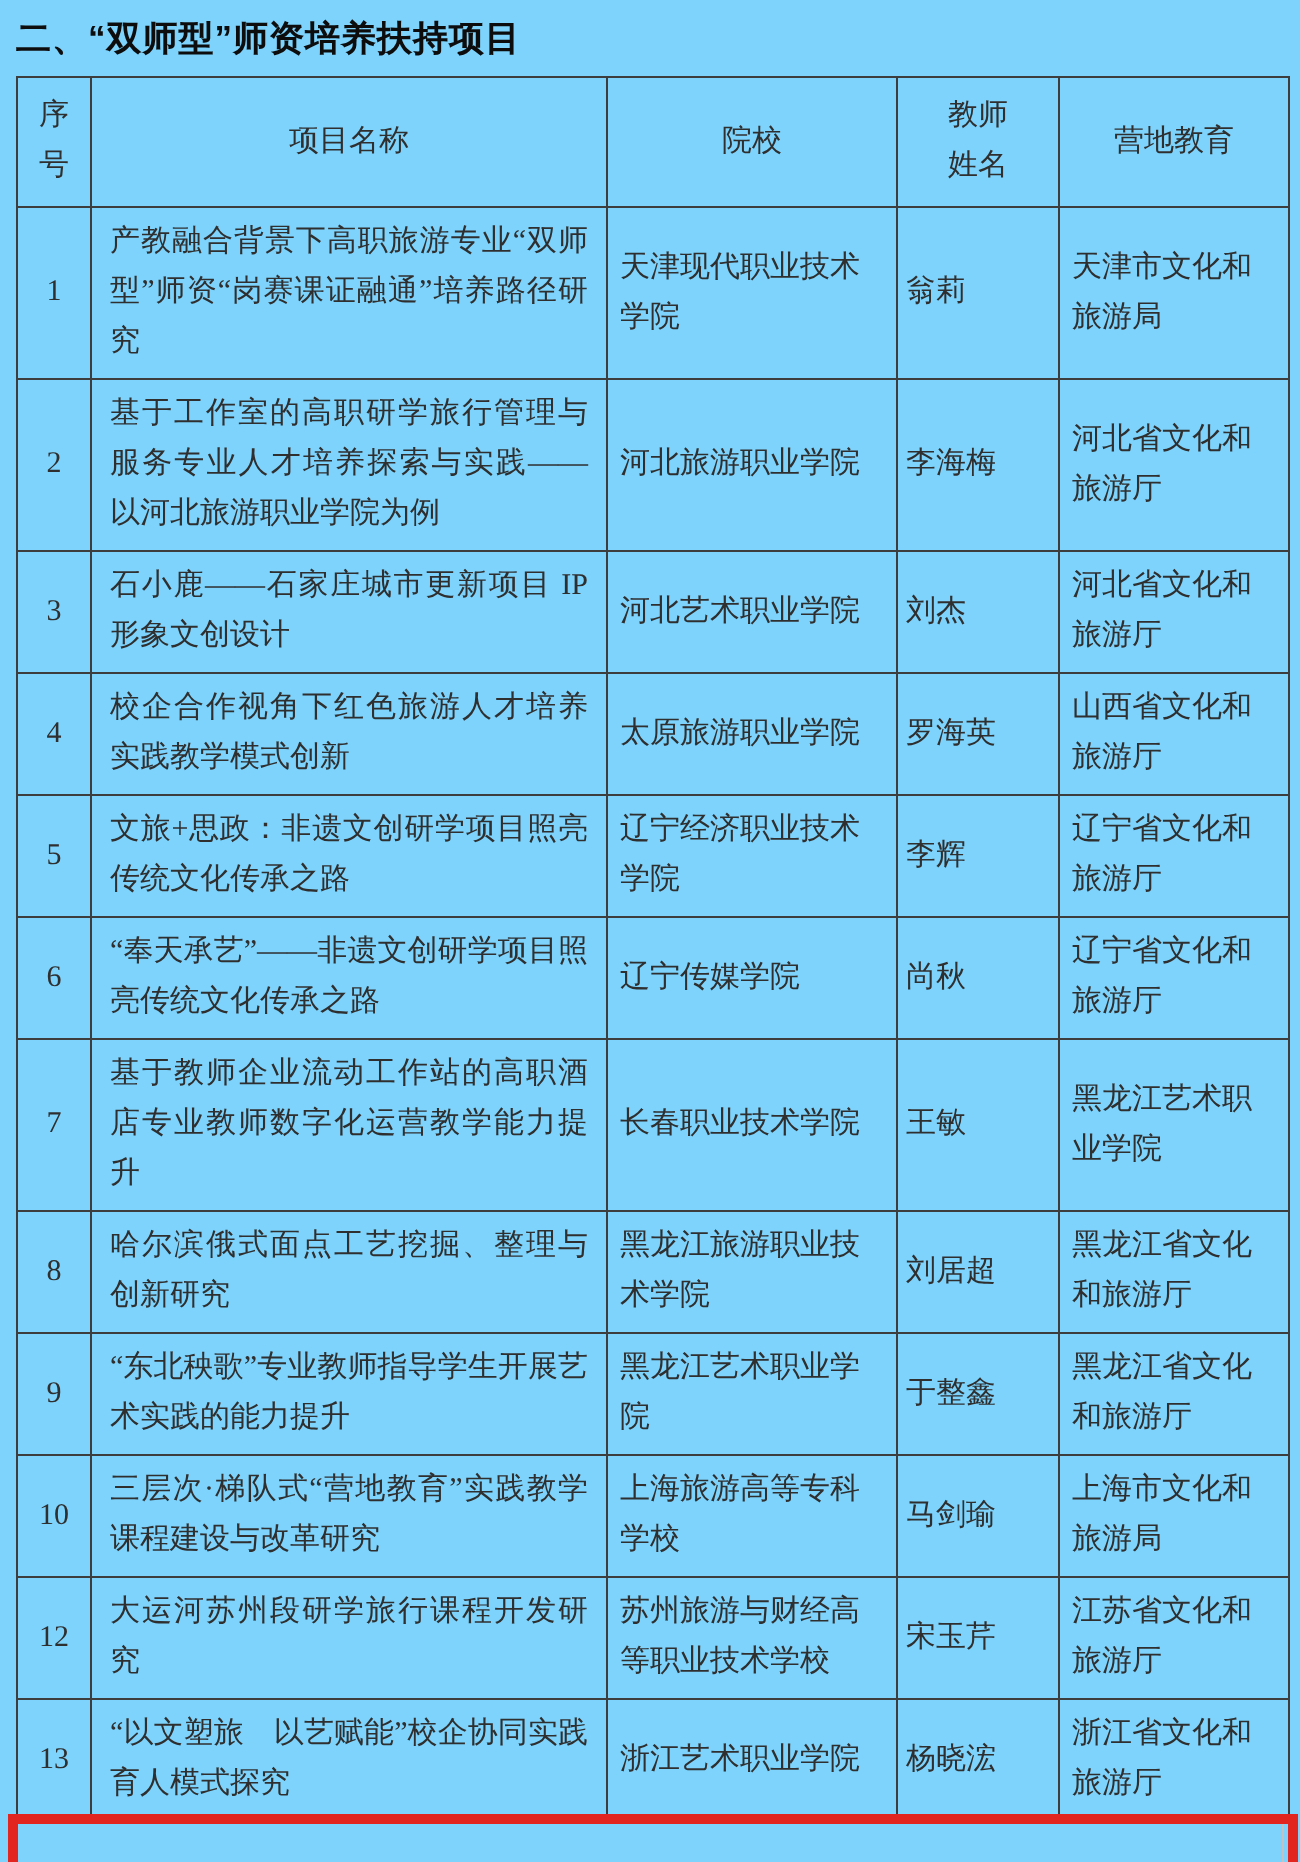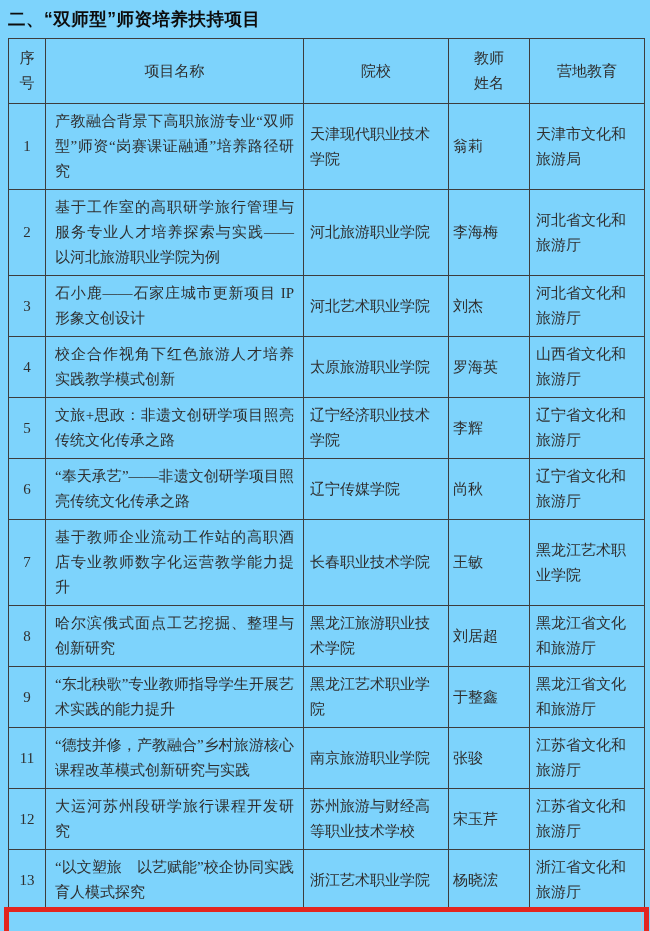--- a/index.html
+++ b/index.html
@@ -147,25 +147,25 @@
       <td class="c-unit">黑龙江省文化和旅游厅</td>
     </tr>
         <tr>
       <td class="c-num">9</td>
       <td class="c-project">“东北秧歌”专业教师指导学生开展艺术实践的能力提升</td>
       <td class="c-school">黑龙江艺术职业学院</td>
       <td class="c-teacher">于整鑫</td>
       <td class="c-unit">黑龙江省文化和旅游厅</td>
     </tr>
         <tr>
-      <td class="c-num">11</td>
-      <td class="c-project">“德技并修，产教融合”乡村旅游核心课程改革模式创新研究与实践</td>
-      <td class="c-school">南京旅游职业学院</td>
-      <td class="c-teacher">张骏</td>
-      <td class="c-unit">江苏省文化和旅游厅</td>
+      <td class="c-num">10</td>
+      <td class="c-project">三层次·梯队式“营地教育”实践教学课程建设与改革研究</td>
+      <td class="c-school">上海旅游高等专科学校</td>
+      <td class="c-teacher">马剑瑜</td>
+      <td class="c-unit">上海市文化和旅游局</td>
     </tr>
         <tr>
       <td class="c-num">12</td>
       <td class="c-project">大运河苏州段研学旅行课程开发研究</td>
       <td class="c-school">苏州旅游与财经高等职业技术学校</td>
       <td class="c-teacher">宋玉芹</td>
       <td class="c-unit">江苏省文化和旅游厅</td>
     </tr>
         <tr class="highlight">
       <td class="c-num">13</td>

